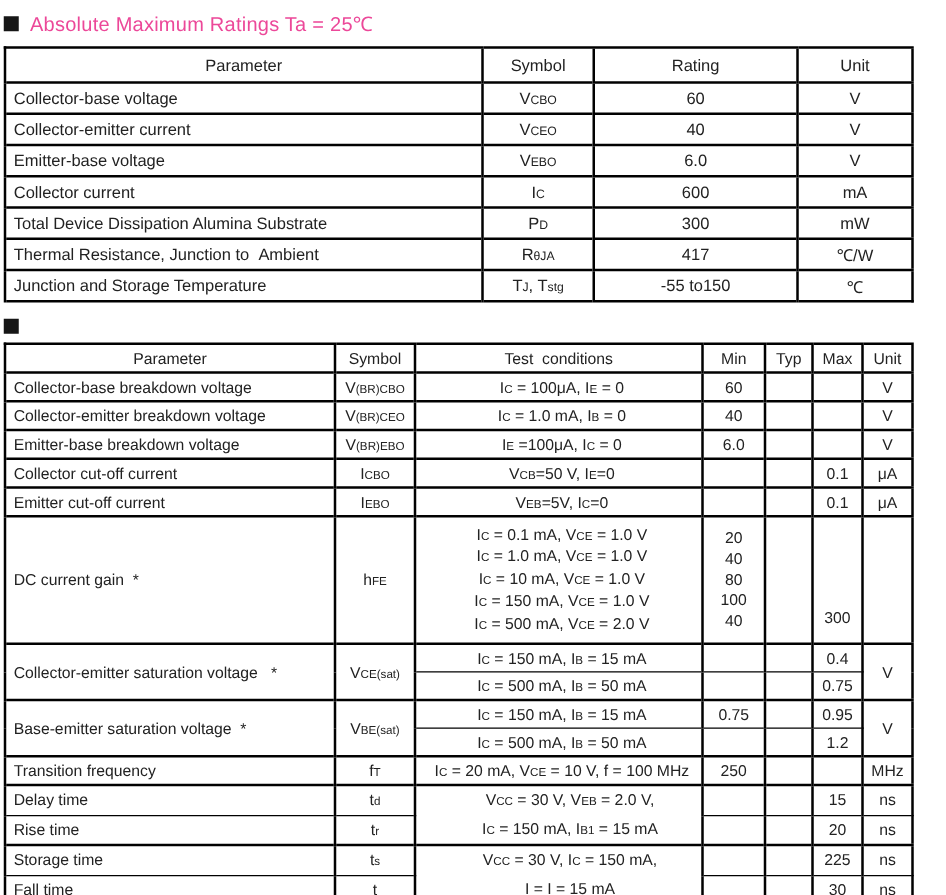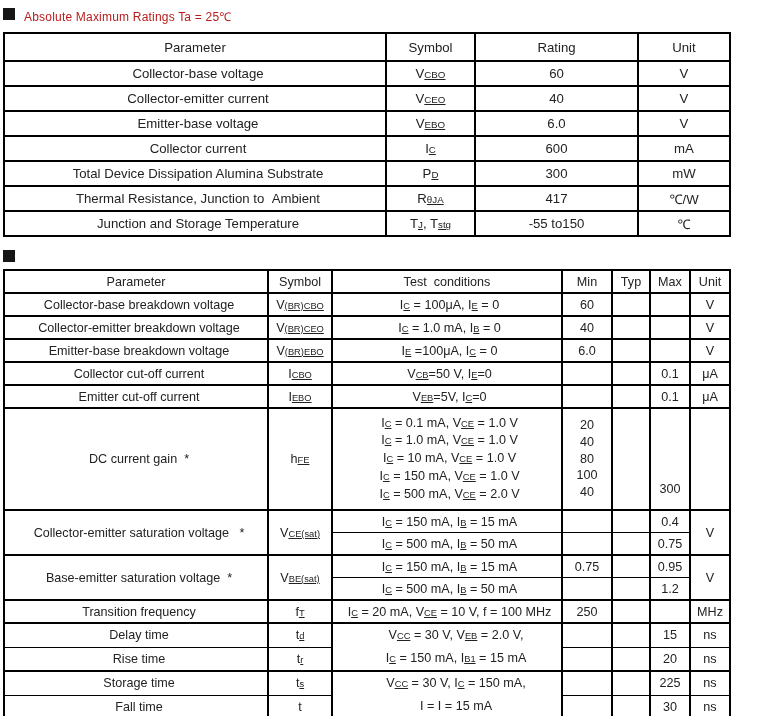--- a/index.html
+++ b/index.html
@@ -6,22 +6,22 @@
     margin: 0; padding: 0;
     background: #ffffff;
     width: 757px; height: 716px;
     font-family: "Liberation Sans", sans-serif;
     color: #222222;
     overflow: hidden;
   }
   .page { padding: 5px 0 0 3px; }
 
   .section-title {
-    display: flex; gap: 9px;
-    font-size: 12px; color: #b91c1c;
+    display: flex; align-items: center; gap: 9px;
+    font-size: 16px; color: #ec4899;
     margin: 3px 0 7px 0; letter-spacing: 0.2px;
   }
   .bullet { width: 12px; height: 12px; background: #161616; display: inline-block; flex: 0 0 auto; }
 
   table {
     border-collapse: collapse;
     border: 2px solid #000;
     table-layout: fixed;
     background: #fff;
   }
@@ -37,32 +37,32 @@
   tr.thin td { border-top-width: 1px; }
 
   .t1 { width: 726px; font-size: 13.2px; margin-bottom: 13px; }
   .t1 th { height: 26px; text-align: center; }
   .t1 td { height: 23px; }
 
   .t2 { width: 726px; font-size: 12.6px; }
   .t2 th { height: 21px; text-align: center; }
   .t2 td { height: 21px; }
 
-  td.p { text-align: center; padding-left: 6px; border-radius: 12px; }
+  td.p { text-align: left; padding-left: 6px; border-radius: 12px; }
   td.c { text-align: center; }
   td.cond { text-align: center; padding-left: 5px; }
 
   tr.hfe td { height: 87px; }
   .hfe .ln { line-height: 16.8px; }
   td.bot { vertical-align: bottom; padding-bottom: 13px; text-align: center; }
 
   td.condspan { vertical-align: top; padding-left: 18px; }
   .condspan .ln { height: 23px; line-height: 23px; }
 
-  .sb { font-size: 0.74em; text-decoration: underline; }
+  .sb { font-size: 0.74em; }
 </style>
 </head>
 <body>
 
 <div class="page">
 
   <div class="section-title">
     <span class="bullet"></span>
     <span>Absolute Maximum Ratings Ta = 25℃</span>
   </div>

